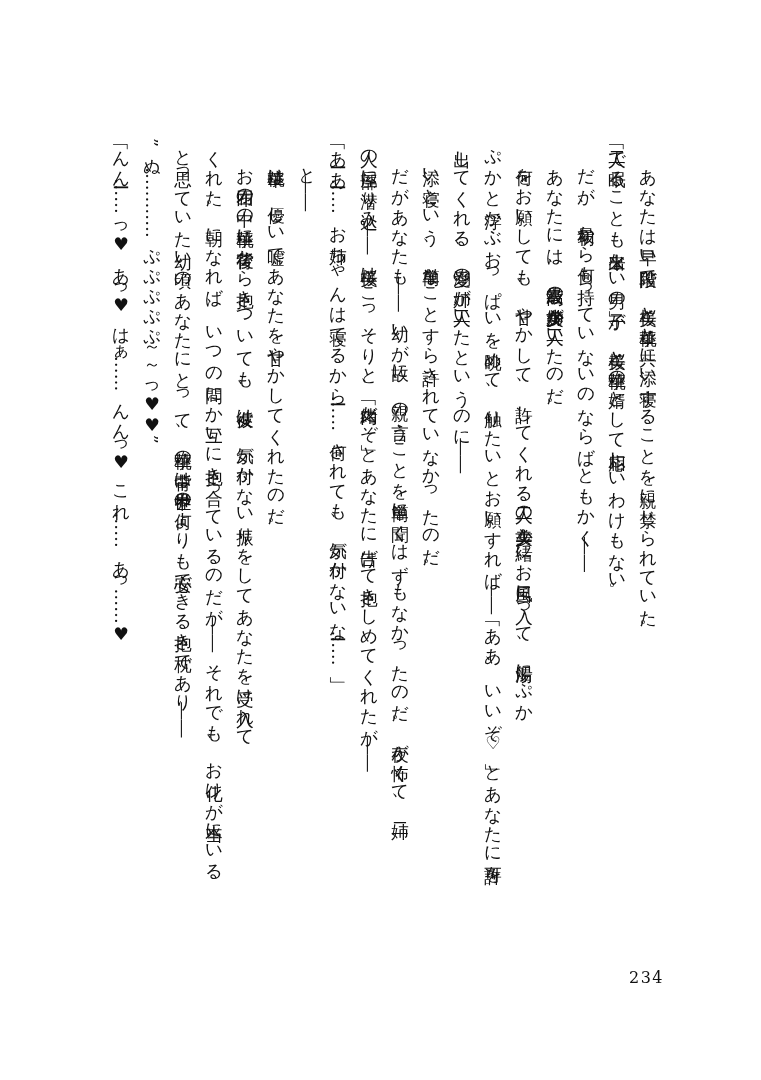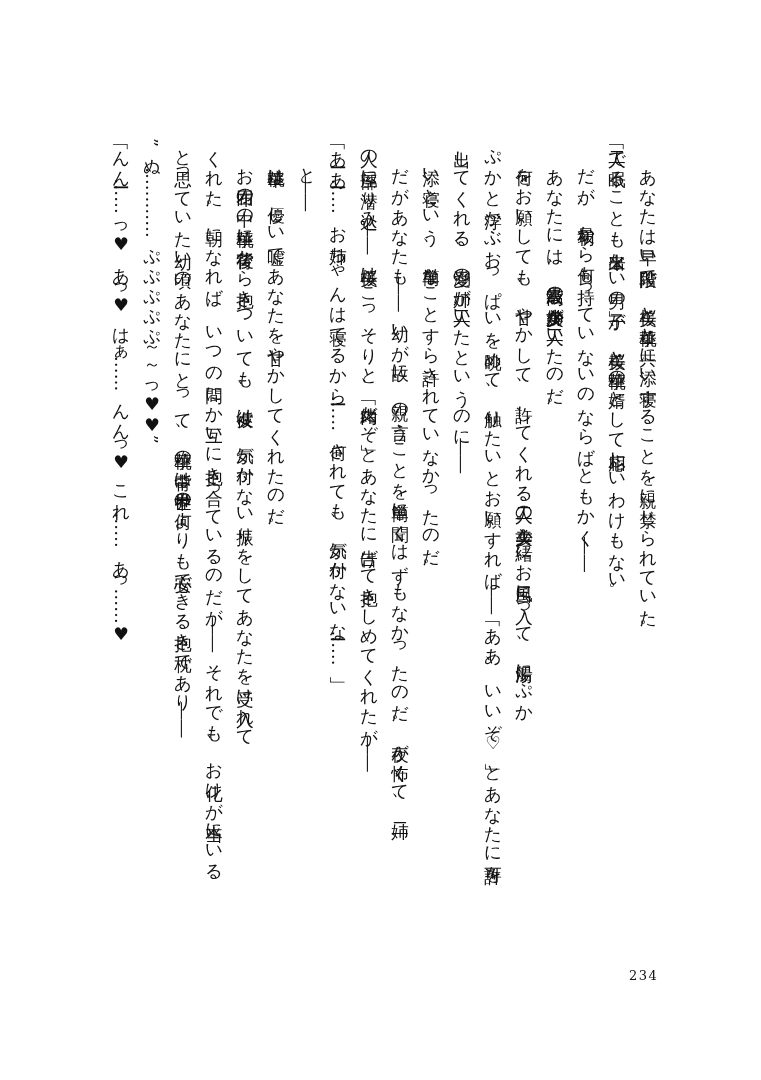--- a/index.html
+++ b/index.html
@@ -33,21 +33,21 @@
     white-space: nowrap;
     overflow: visible;
   }
   .col.indent {
     text-indent: 17.6px;    
   }
   .page-number {
     position: absolute;
     left: 629px;
     top: 968px;
-    font-size: 13px;
+    font-size: 16px;
     letter-spacing: 1.5px;
     color: #111111;
   }
 </style>
 </head>
 <body>
 
 <div class="page">
 
   <div class="text-block">

